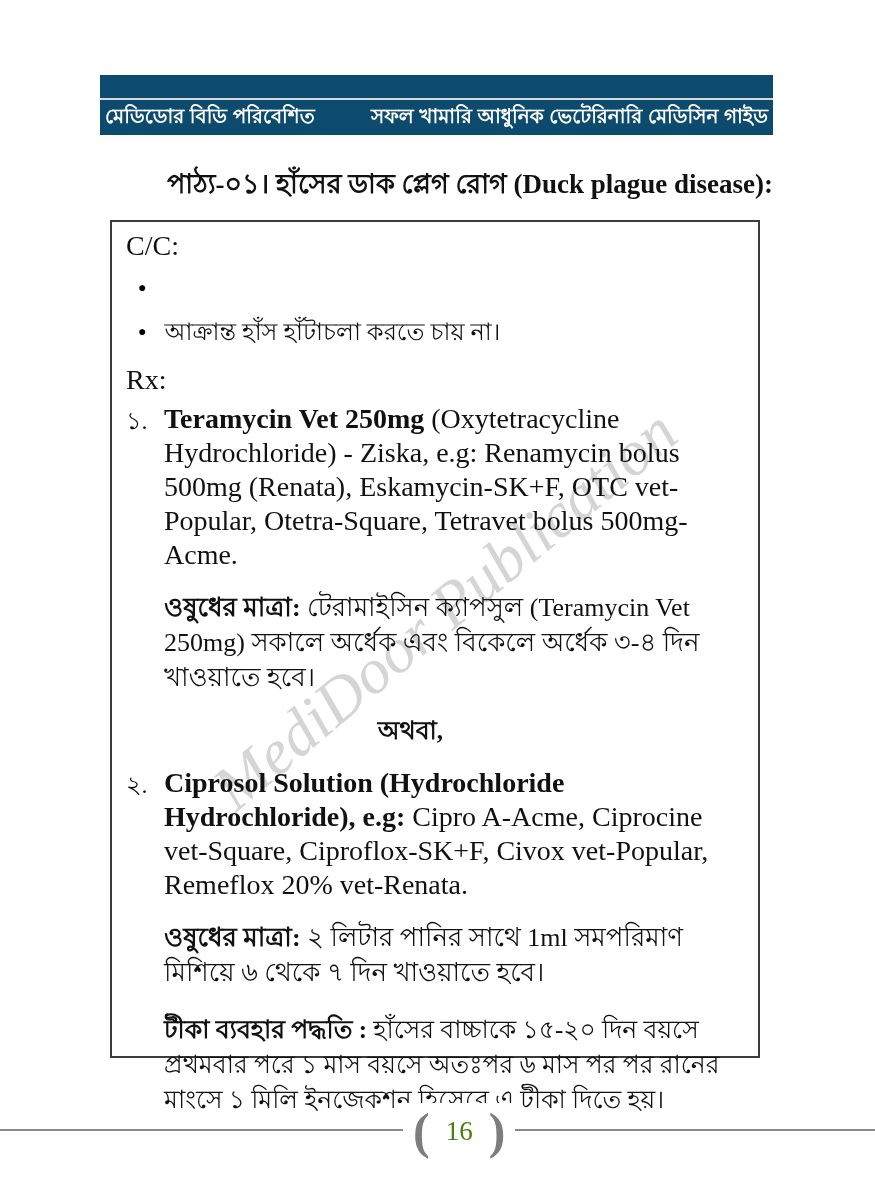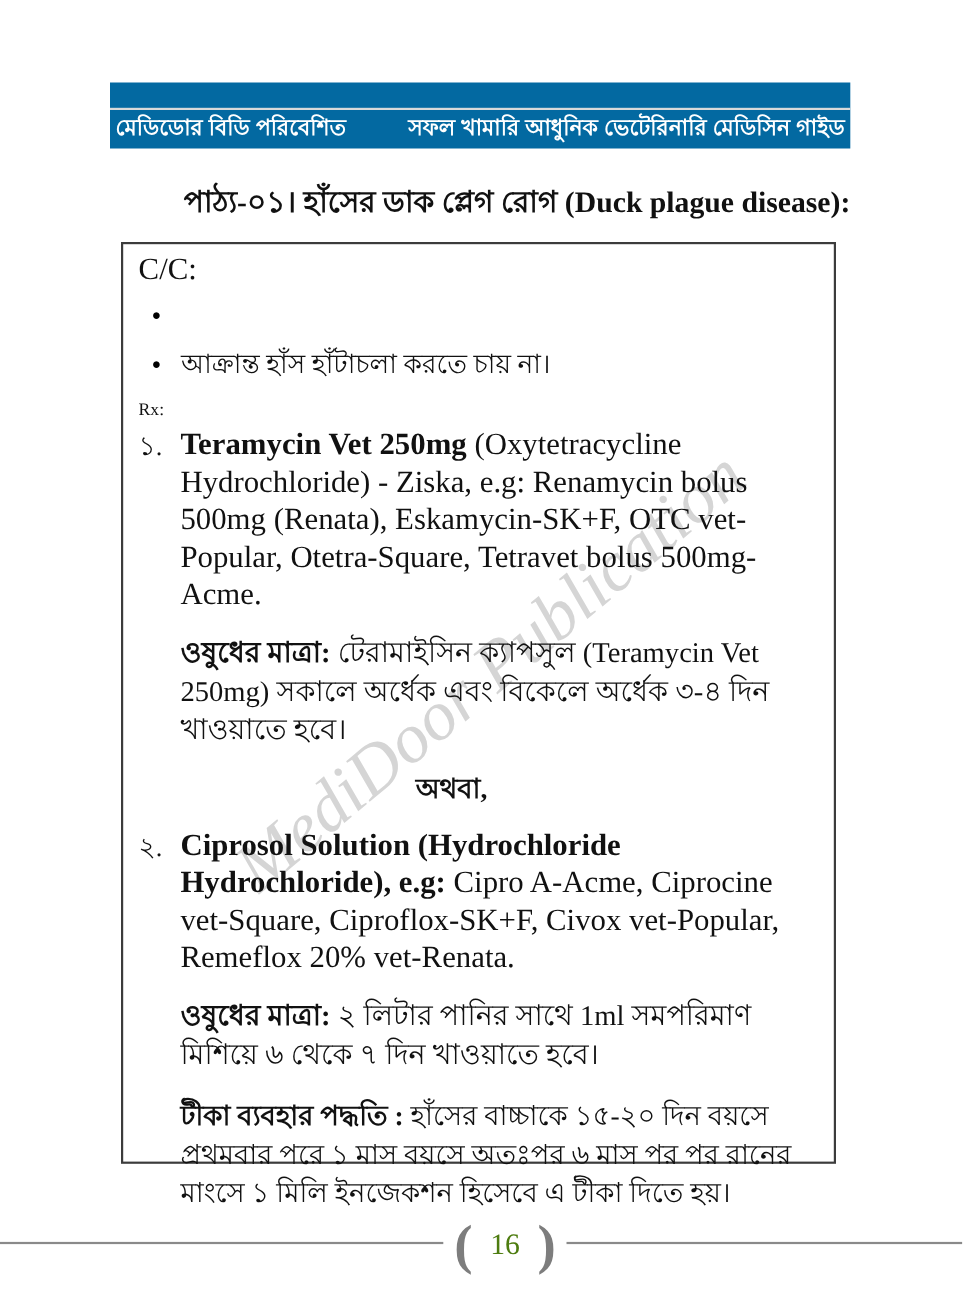--- a/index.html
+++ b/index.html
@@ -2,21 +2,21 @@
 <html><head>
 <meta charset="utf-8">
 <style>
   html,body { margin:0; padding:0; background:#ffffff; }
   .page {
     position:relative; width:875px; height:1182px; background:#ffffff;
     font-family:"Liberation Serif","DejaVu Serif",serif; color:#111111; overflow:hidden;
   }
 
   
-  .header-bar { position:absolute; left:100px; top:75px; width:673px; height:60px; background:#0369a1; }
+  .header-bar { position:absolute; left:100px; top:75px; width:673px; height:60px; background:#0c4a6e; }
   .header-sep { position:absolute; left:0; top:23px; width:100%; height:2px; background:#d9d9d9; }
   .header-row {
     position:absolute; left:0; top:25px; width:100%; height:35px; box-sizing:border-box;
     display:flex; justify-content:space-between; align-items:center; padding:0 5px;
     color:#ffffff; font-weight:bold; font-size:20px;
     font-family:"Liberation Sans","DejaVu Sans",sans-serif;
   }
 
   
   .title {
@@ -34,21 +34,21 @@
 
   
   .content-box {
     position:absolute; left:110px; top:220px; width:650px; height:838px;
     border:2px solid #3c3c3c; box-sizing:border-box; padding:6px 23px 0 14px; z-index:1;
   }
 
   .cc-label { font-size:28px; margin:2px 0 10px 0; }
   .bullet-row { display:flex; gap:18px; margin:8px 0 12px 12px; font-size:24px; line-height:32px; align-items:flex-start; }
   .bullet { font-size:14px; line-height:32px; color:#000; }
-  .rx-label { font-size:16px; margin:16px 0 6px 0; }
+  .rx-label { font-size:28px; margin:16px 0 6px 0; }
 
   .rx-item { display:flex; margin:4px 0 12px 0; font-size:28px; line-height:34px; }
   .rx-num { width:38px; flex:none; font-size:24px; padding-top:2px; }
   .rx-text { width:578px; }
   .rx-name { font-weight:bold; }
 
   .dose { margin:18px 0 16px 38px; font-size:26px; line-height:35px; width:588px; }
   .dose-label { font-weight:bold; }
 
   .or-sep { text-align:center; font-weight:bold; font-size:25px; margin:14px 40px 12px 0; }

